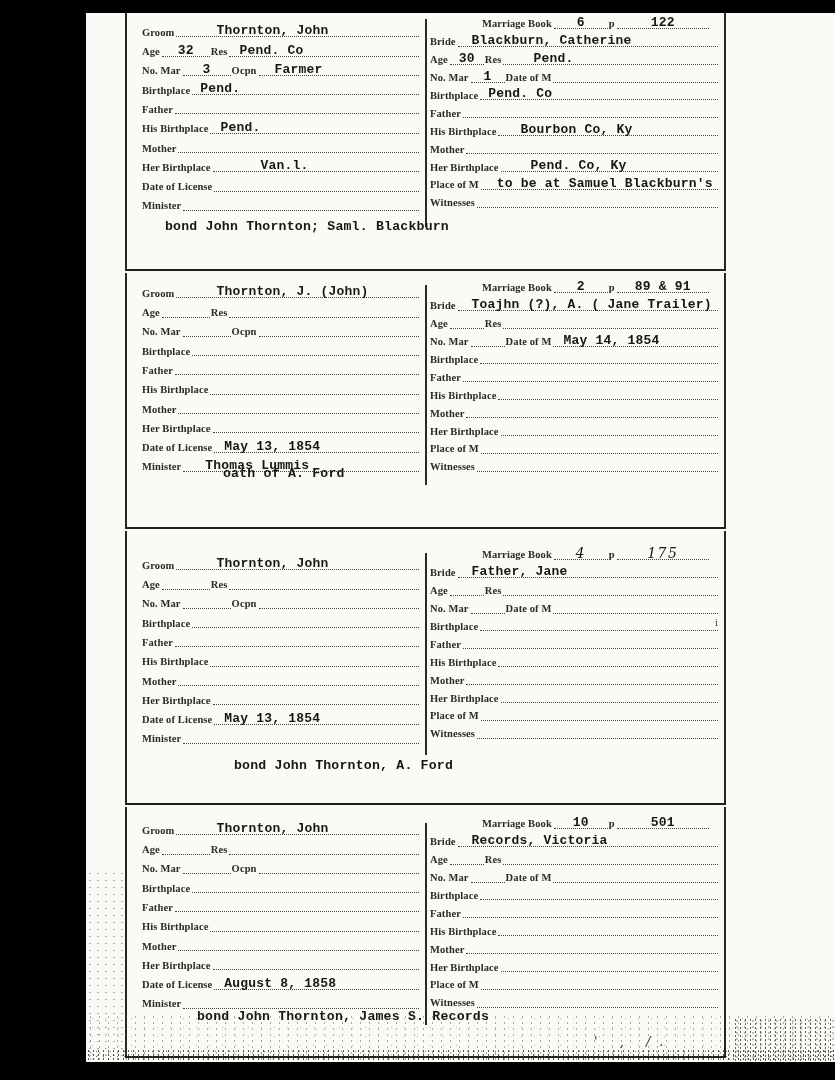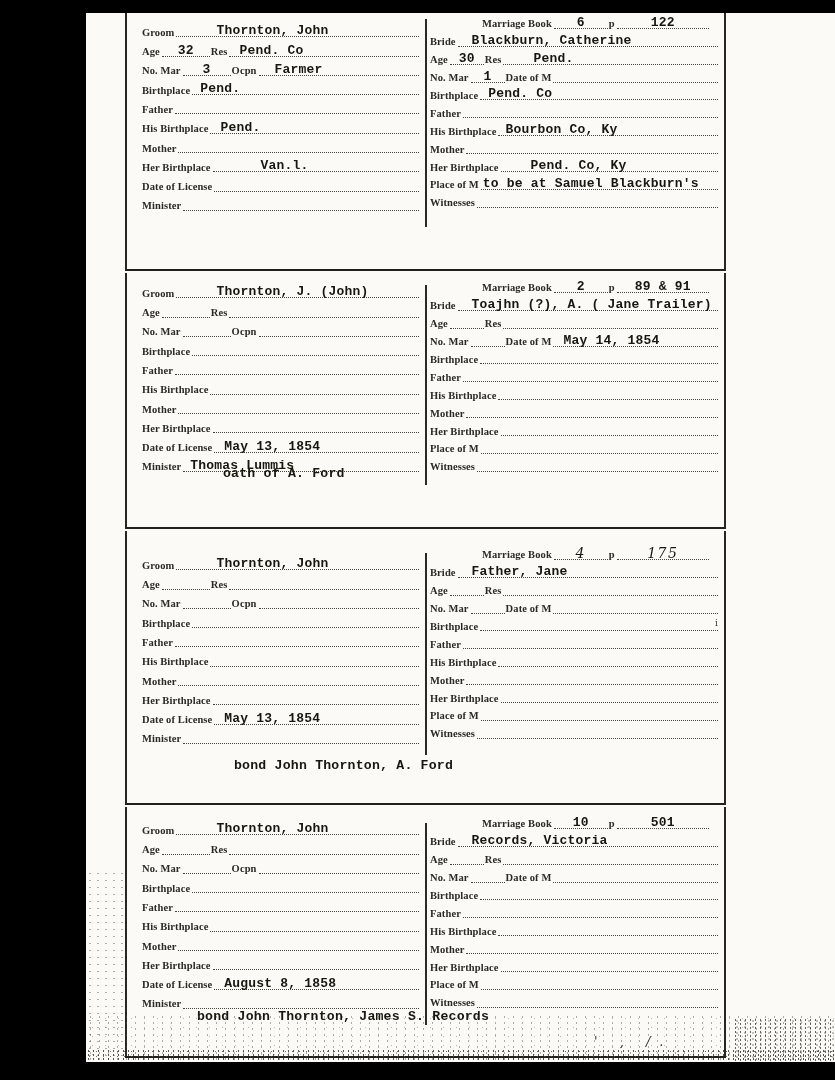--- a/index.html
+++ b/index.html
@@ -34,22 +34,22 @@
 
   .row{display:flex;align-items:flex-end;height:19.3px;}
   .col-right .row{height:17.9px;}
   .lbl{font-family:"Liberation Serif",serif;font-size:10.5px;font-weight:bold;
        color:#2b2a24;line-height:1;padding-bottom:2px;white-space:nowrap;letter-spacing:.1px;}
   .leader{flex:1 1 auto;position:relative;border-bottom:1.6px dotted #45443c;height:12px;margin:0 1px 3px 2px;}
   .val{position:absolute;bottom:-1px;left:26px;font-family:"Liberation Mono",monospace;
        font-size:13px;font-weight:bold;color:#17160f;line-height:1;white-space:nowrap;letter-spacing:.2px;}
   .sm{flex:0 0 48px;} .smr{flex:0 0 34px;text-decoration:underline;}
   .sm .val,.smr .val,.mb-book .val,.mb-page .val{left:50%;transform:translateX(-50%);}
-  .v2 .val{left:2px;} .v8 .val{left:8px;} .v10 .val{left:10px;} .v14 .val{left:14px;}
-  .v16 .val{left:16px;} .v22 .val{left:7px;} .v30 .val{left:30px;} .v40 .val{left:40px;} .v48 .val{left:48px;}
+  .v2 .val{left:16px;} .v8 .val{left:8px;} .v10 .val{left:10px;} .v14 .val{left:14px;}
+  .v16 .val{left:16px;} .v22 .val{left:22px;} .v30 .val{left:30px;} .v40 .val{left:40px;} .v48 .val{left:48px;}
   .mbrow{padding-left:52px;}
   .mb-book{flex:0 0 54px;} .mb-page{flex:0 0 92px;text-align:right;}
   .spacer{flex:1 1 auto;height:12px;}
   .hand{font-family:"DejaVu Serif",serif;font-style:italic;font-weight:normal;font-size:14px;letter-spacing:1.5px;}
   .bmark{position:absolute;right:0;bottom:2px;font-family:"DejaVu Serif",serif;font-size:9px;color:#3a3933;}
 
   .note{position:absolute;font-family:"Liberation Mono",monospace;font-size:13.2px;font-weight:bold;
         color:#17160f;white-space:nowrap;letter-spacing:.2px;}
   .c1 .note{top:206px;left:38px;}
   .c2 .note{top:193px;left:96px;}
@@ -222,20 +222,21 @@
           <span class="val">to be at Samuel Blackburn's</span>
         </span>
       </div>
     <div class="row">
         <span class="lbl">Witnesses</span>
         <span class="leader">
           <span class="val"></span>
         </span>
       </div>
   </div>
+  <div class="note">bond John Thornton; Saml. Blackburn</div>
 </section>
 
 <section class="card c2">
   <div class="vline"></div>
   <div class="col col-left">
     <div class="row">
         <span class="lbl">Groom</span>
         <span class="leader v40">
           <span class="val">Thornton, J. (John)</span>
         </span>

